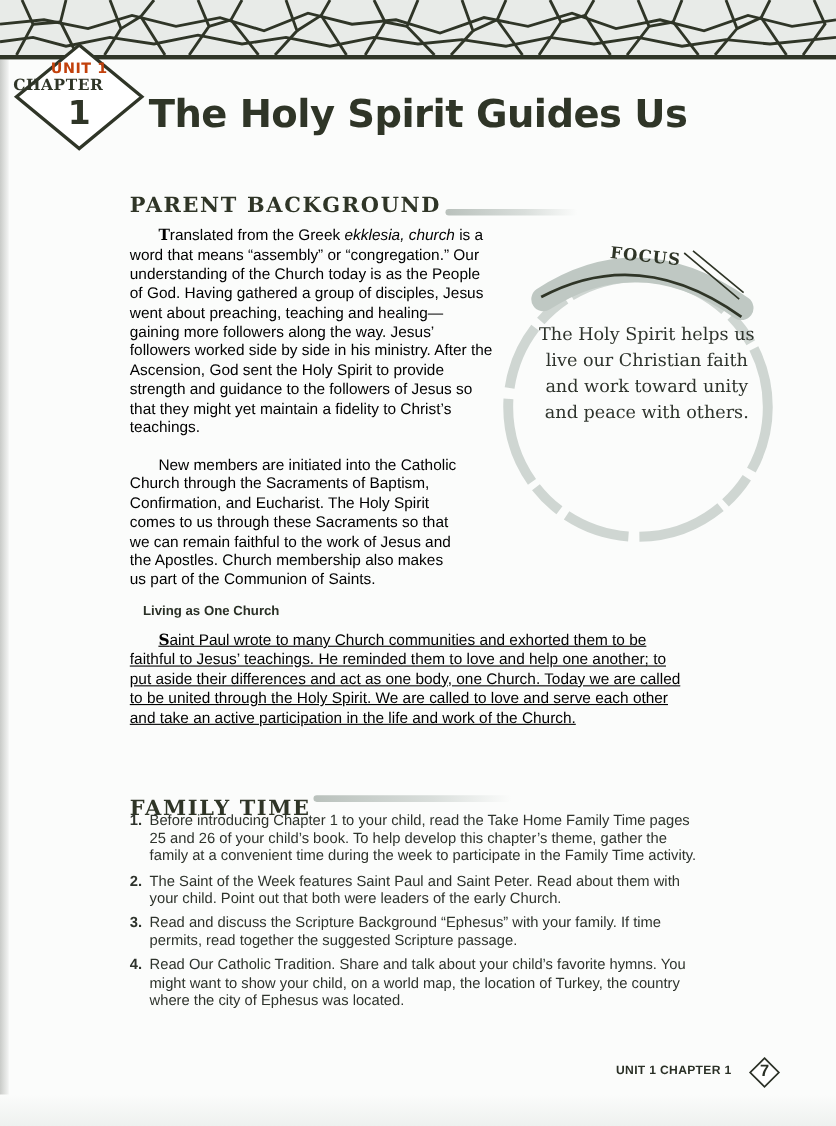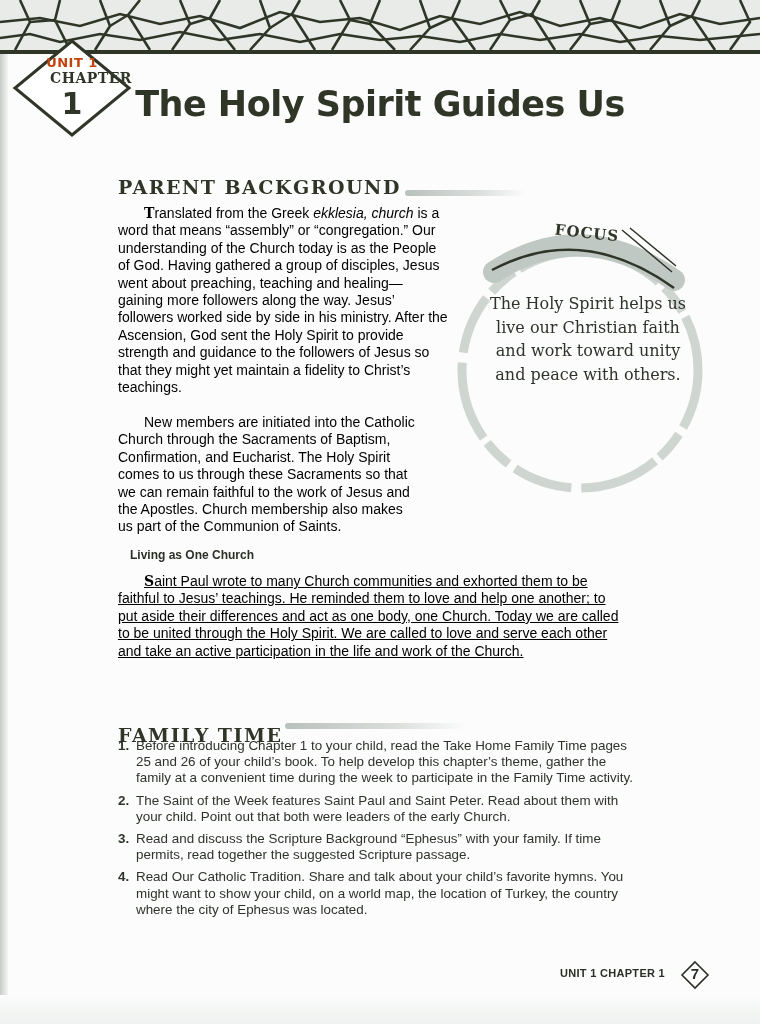--- a/index.html
+++ b/index.html
@@ -22,21 +22,21 @@
   .badge {
     position: absolute; left: 12px; top: 38px; width: 120px; height: 100px;
   }
   .badge svg { position: absolute; left: 0; top: 0; }
   .badge .b-unit {
     position: absolute; left: 0; width: 120px; top: 17px; text-align: center;
     font-family: "DejaVu Sans", sans-serif; font-weight: bold; font-size: 13px;
     color: #c2410c; letter-spacing: 0.5px;
   }
   .badge .b-chap {
-    position: absolute; left: 0; width: 120px; top: 32px; text-align: right;
+    position: absolute; left: 0; width: 120px; top: 32px; text-align: left;
     font-family: "DejaVu Serif", serif; font-weight: bold; font-size: 14px;
     color: #2f3527; letter-spacing: 0.5px;
   }
   .badge .b-num {
     position: absolute; left: 0; width: 120px; top: 48px; text-align: center;
     font-family: "DejaVu Sans", sans-serif; font-weight: bold; font-size: 30px;
     color: #2f3527;
   }
   .title {
     position: absolute; left: 130px; top: 55px; width: 500px;

